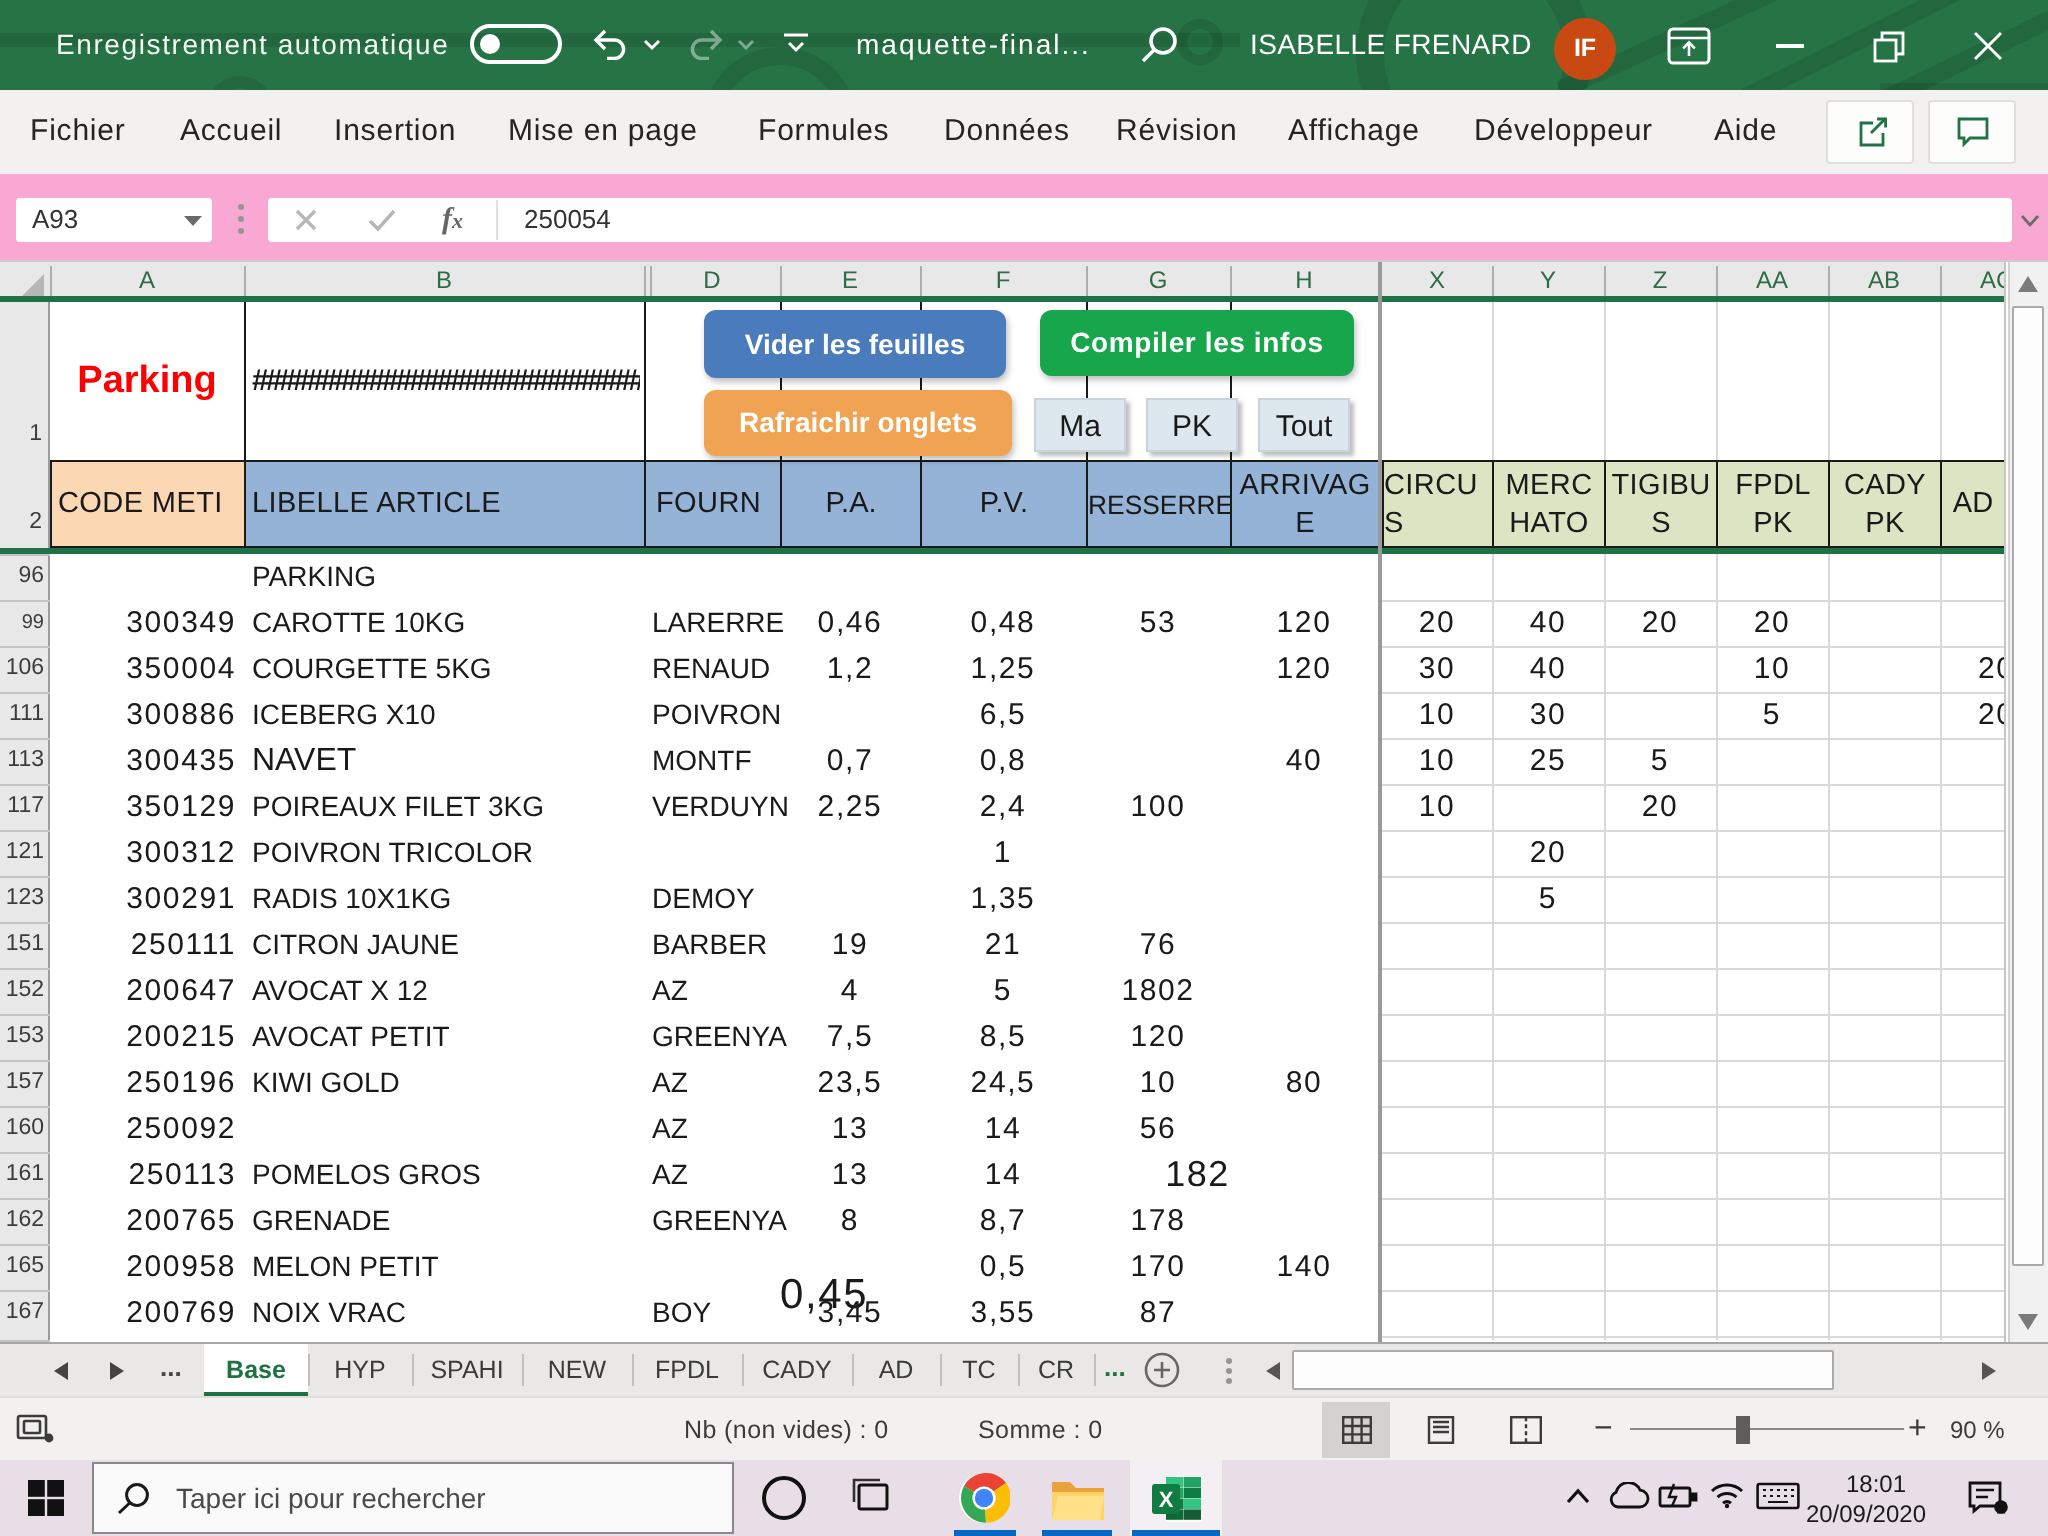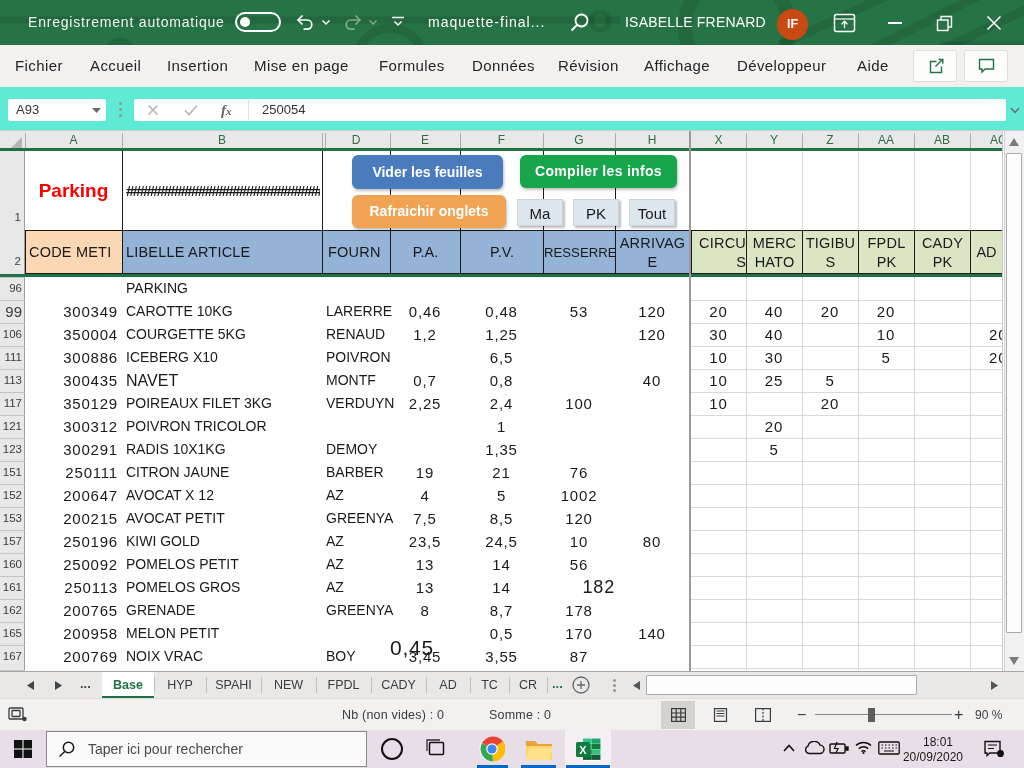--- a/index.html
+++ b/index.html
@@ -75,21 +75,21 @@
 <svg class="a" style="left:927px;top:13px" width="18" height="17" viewBox="0 0 18 17" fill="none" stroke="#217346" stroke-width="1.4">
       <path d="M9.5 3.5 H3.5 V14.5 H14.5 V8.5"></path>
       <path d="M8.5 8.5 L15.5 1.5"></path>
       <path d="M11.5 1.5 H15.8 V5.8"></path>
     </svg>
 <div class="a" style="left:964px;top:5px;width:44px;height:32px;background:#FDFDFC;border:1px solid #E1DFDD;border-radius:2px"></div>
 <svg class="a" style="left:978px;top:13px" width="17" height="16" viewBox="0 0 17 16" fill="none" stroke="#217346" stroke-width="1.4">
       <path d="M1.5 1.5 H15.5 V11 H7 L4 14 V11 H1.5 Z"></path>
     </svg>
 </div>
-<div class="a" style="left:0;top:87px;width:1024px;height:44px;background:#5eead4;border-bottom:1px solid #CECCCA">
+<div class="a" style="left:0;top:87px;width:1024px;height:44px;background:#f9a8d4;border-bottom:1px solid #CECCCA">
 <div class="a" style="left:8px;top:12px;width:98px;height:22px;background:#fff;border-radius:2px"></div>
 <div class="a" style="left:16px;top:12px;height:22px;line-height:22px;font-size:13px;color:#333">A93</div>
 <svg class="a" style="left:92px;top:21px" width="9" height="6" viewBox="0 0 9 6">
       <path d="M0 0 L4.5 5 L9 0" fill="#6a6a6a"></path>
     </svg>
 <div class="a" style="left:119px;top:15px;width:3px;height:3px;border-radius:50%;background:#979593;box-shadow:0 6px 0 #979593,0 12px 0 #979593"></div>
 <div class="a" style="left:134px;top:12px;width:872px;height:22px;background:#fff;border-radius:2px"></div>
 <svg class="a" style="left:147px;top:17px" width="12" height="12" viewBox="0 0 12 12" stroke="#B8B6B4" stroke-width="1.6">
       <path d="M1.5 1.5 L10.5 10.5 M10.5 1.5 L1.5 10.5"></path>
     </svg>
@@ -132,21 +132,21 @@
 <div class="a" style="left:858px;top:2px;width:1px;height:16px;background:#ADADAD"></div>
 <div class="a" style="left:914px;top:2px;width:1px;height:16px;background:#ADADAD"></div>
 <div class="a" style="left:970px;top:2px;width:1px;height:16px;background:#ADADAD"></div>
 <div class="a" style="left:10px;top:6px;width:0;height:0;border-left:12px solid transparent;border-bottom:12px solid #B8B6B4"></div>
 <div class="a" style="left:0;top:17px;width:1002px;height:3px;background:#1F7245"></div>
 <div class="a" style="left:0;top:20px;width:25px;height:521px;background:#E9E8E8;border-right:1px solid #9F9D9B"></div>
 <div class="a rt" style="left:0;top:80px;width:21px;height:18px;font-size:11.5px;color:#3C3C3C">1</div>
 <div class="a rt" style="left:0;top:124px;width:21px;height:18px;font-size:11.5px;color:#3C3C3C">2</div>
 <div class="a rt" style="left:0;top:146px;width:22px;height:23px;line-height:23px;font-size:11.5px;color:#3C3C3C">96</div>
 <div class="a" style="left:0;top:146px;width:25px;height:1px;background:#C6C4C2"></div>
-<div class="a rt" style="left:0;top:169px;width:22px;height:23px;line-height:23px;font-size:15px;color:#3C3C3C">99</div>
+<div class="a rt" style="left:0;top:169px;width:22px;height:23px;line-height:23px;font-size:10px;color:#3C3C3C">99</div>
 <div class="a" style="left:0;top:169px;width:25px;height:1px;background:#C6C4C2"></div>
 <div class="a rt" style="left:0;top:192px;width:22px;height:23px;line-height:23px;font-size:11.5px;color:#3C3C3C">106</div>
 <div class="a" style="left:0;top:192px;width:25px;height:1px;background:#C6C4C2"></div>
 <div class="a rt" style="left:0;top:215px;width:22px;height:23px;line-height:23px;font-size:11.5px;color:#3C3C3C">111</div>
 <div class="a" style="left:0;top:215px;width:25px;height:1px;background:#C6C4C2"></div>
 <div class="a rt" style="left:0;top:238px;width:22px;height:23px;line-height:23px;font-size:11.5px;color:#3C3C3C">113</div>
 <div class="a" style="left:0;top:238px;width:25px;height:1px;background:#C6C4C2"></div>
 <div class="a rt" style="left:0;top:261px;width:22px;height:23px;line-height:23px;font-size:11.5px;color:#3C3C3C">117</div>
 <div class="a" style="left:0;top:261px;width:25px;height:1px;background:#C6C4C2"></div>
 <div class="a rt" style="left:0;top:284px;width:22px;height:23px;line-height:23px;font-size:11.5px;color:#3C3C3C">121</div>
@@ -208,21 +208,21 @@
 <div class="a" style="left:25px;top:99px;width:977px;height:1px;background:#1a1a1a"></div>
 <div class="a ct" style="left:25px;top:47px;width:97px;height:26px;line-height:26px;font-size:19px;font-weight:bold;color:#FF0000">Parking</div>
 <div class="a" style="left:126px;top:49px;width:194px;height:22px;line-height:22px;font-size:15px;font-weight:bold;letter-spacing:-1.5px;overflow:hidden;white-space:nowrap">########################################</div>
 <div class="a" style="left:25px;top:100px;width:97px;height:43px;background:#FBD7B4;border-left:1px solid #1a1a1a;line-height:43px;font-size:14.5px;letter-spacing:0.2px;padding-left:3px;white-space:nowrap;overflow:hidden;">CODE METI</div>
 <div class="a" style="left:122px;top:100px;width:200px;height:43px;background:#95B3D7;border-left:1px solid #1a1a1a;line-height:43px;font-size:14.5px;letter-spacing:0.2px;padding-left:3px;white-space:nowrap;overflow:hidden;">LIBELLE ARTICLE</div>
 <div class="a" style="left:322px;top:100px;width:68px;height:43px;background:#95B3D7;border-left:1px solid #1a1a1a;line-height:43px;font-size:14.5px;letter-spacing:0.2px;padding-left:5px;white-space:nowrap;overflow:hidden;">FOURN</div>
 <div class="a" style="left:390px;top:100px;width:70px;height:43px;background:#95B3D7;border-left:1px solid #1a1a1a;line-height:43px;font-size:14.5px;text-align:center;">P.A.</div>
 <div class="a" style="left:460px;top:100px;width:83px;height:43px;background:#95B3D7;border-left:1px solid #1a1a1a;line-height:43px;font-size:14.5px;text-align:center;">P.V.</div>
 <div class="a" style="left:543px;top:100px;width:72px;height:43px;background:#95B3D7;border-left:1px solid #1a1a1a;line-height:43px;font-size:13.2px;text-align:center;">RESSERRE</div>
 <div class="a" style="left:615px;top:100px;width:74px;height:43px;background:#95B3D7;border-left:1px solid #1a1a1a;display:flex;flex-direction:column;justify-content:center;text-align:center;font-size:14.5px;line-height:19px;letter-spacing:0.2px;">ARRIVAG<br>E</div>
-<div class="a" style="left:691px;top:100px;width:55px;height:43px;background:#DCE5C3;border-left:1px solid #1a1a1a;display:flex;flex-direction:column;justify-content:center;text-align:right;font-size:14.5px;line-height:19px;letter-spacing:0.2px;">CIRCU<br>S</div>
+<div class="a" style="left:691px;top:100px;width:55px;height:43px;background:#DCE5C3;border-left:1px solid #1a1a1a;display:flex;flex-direction:column;justify-content:center;text-align:left;font-size:14.5px;line-height:19px;letter-spacing:0.2px;">CIRCU<br>S</div>
 <div class="a" style="left:746px;top:100px;width:56px;height:43px;background:#DCE5C3;border-left:1px solid #1a1a1a;display:flex;flex-direction:column;justify-content:center;text-align:center;font-size:14.5px;line-height:19px;letter-spacing:0.2px;">MERC<br>HATO</div>
 <div class="a" style="left:802px;top:100px;width:56px;height:43px;background:#DCE5C3;border-left:1px solid #1a1a1a;display:flex;flex-direction:column;justify-content:center;text-align:center;font-size:14.5px;line-height:19px;letter-spacing:0.2px;">TIGIBU<br>S</div>
 <div class="a" style="left:858px;top:100px;width:56px;height:43px;background:#DCE5C3;border-left:1px solid #1a1a1a;display:flex;flex-direction:column;justify-content:center;text-align:center;font-size:14.5px;line-height:19px;letter-spacing:0.2px;">FPDL<br>PK</div>
 <div class="a" style="left:914px;top:100px;width:56px;height:43px;background:#DCE5C3;border-left:1px solid #1a1a1a;display:flex;flex-direction:column;justify-content:center;text-align:center;font-size:14.5px;line-height:19px;letter-spacing:0.2px;">CADY<br>PK</div>
 <div class="a" style="left:970px;top:100px;width:32px;height:43px;background:#DCE5C3;border-left:1px solid #1a1a1a;line-height:43px;font-size:14.5px;text-align:center;">AD</div>
 <div class="a" style="left:25px;top:142px;width:977px;height:1px;background:#1a1a1a"></div>
 <div class="a" style="left:0;top:143px;width:1002px;height:3px;background:#1F7245"></div>
 <div class="a ct" style="left:352px;top:24px;width:151px;height:34px;line-height:34px;background:#4A7BBC;border-radius:6px;color:#fff;font-weight:bold;font-size:14px;box-shadow:1px 2px 3px rgba(0,0,0,0.25)">Vider les feuilles</div>
 <div class="a ct" style="left:520px;top:24px;width:157px;height:33px;line-height:33px;background:#17A64C;border-radius:6px;color:#fff;font-weight:bold;font-size:14px;letter-spacing:0.3px;box-shadow:1px 2px 3px rgba(0,0,0,0.25)">Compiler les infos</div>
 <div class="a ct" style="left:352px;top:64px;width:154px;height:33px;line-height:33px;background:#F0A353;border-radius:6px;color:#fff;font-weight:bold;font-size:14px;box-shadow:1px 2px 3px rgba(0,0,0,0.25)">Rafraichir onglets</div>
@@ -290,36 +290,35 @@
 <div class="a" style="left:126px;top:330px;width:196px;height:23px;line-height:23px;font-size:14px;text-align:left;overflow:hidden;white-space:nowrap;">CITRON JAUNE</div>
 <div class="a" style="left:326px;top:330px;width:80px;height:23px;line-height:23px;font-size:14px;text-align:left;overflow:hidden;white-space:nowrap;">BARBER</div>
 <div class="a" style="left:390px;top:330px;width:70px;height:23px;line-height:23px;font-size:15px;letter-spacing:0.8px;text-align:center;">19</div>
 <div class="a" style="left:460px;top:330px;width:83px;height:23px;line-height:23px;font-size:15px;letter-spacing:0.8px;text-align:center;">21</div>
 <div class="a" style="left:543px;top:330px;width:72px;height:23px;line-height:23px;font-size:15px;letter-spacing:0.8px;text-align:center;">76</div>
 <div class="a" style="left:25px;top:353px;width:93px;height:23px;line-height:23px;font-size:15px;letter-spacing:0.8px;text-align:right;">200647</div>
 <div class="a" style="left:126px;top:353px;width:196px;height:23px;line-height:23px;font-size:14px;text-align:left;overflow:hidden;white-space:nowrap;">AVOCAT X 12</div>
 <div class="a" style="left:326px;top:353px;width:80px;height:23px;line-height:23px;font-size:14px;text-align:left;overflow:hidden;white-space:nowrap;">AZ</div>
 <div class="a" style="left:390px;top:353px;width:70px;height:23px;line-height:23px;font-size:15px;letter-spacing:0.8px;text-align:center;">4</div>
 <div class="a" style="left:460px;top:353px;width:83px;height:23px;line-height:23px;font-size:15px;letter-spacing:0.8px;text-align:center;">5</div>
-<div class="a" style="left:543px;top:353px;width:72px;height:23px;line-height:23px;font-size:15px;letter-spacing:0.8px;text-align:center;">1002</div>
+<div class="a" style="left:543px;top:353px;width:72px;height:23px;line-height:23px;font-size:15px;letter-spacing:0.8px;text-align:center;">1802</div>
 <div class="a" style="left:25px;top:376px;width:93px;height:23px;line-height:23px;font-size:15px;letter-spacing:0.8px;text-align:right;">200215</div>
 <div class="a" style="left:126px;top:376px;width:196px;height:23px;line-height:23px;font-size:14px;text-align:left;overflow:hidden;white-space:nowrap;">AVOCAT PETIT</div>
 <div class="a" style="left:326px;top:376px;width:80px;height:23px;line-height:23px;font-size:14px;text-align:left;overflow:hidden;white-space:nowrap;">GREENYA</div>
 <div class="a" style="left:390px;top:376px;width:70px;height:23px;line-height:23px;font-size:15px;letter-spacing:0.8px;text-align:center;">7,5</div>
 <div class="a" style="left:460px;top:376px;width:83px;height:23px;line-height:23px;font-size:15px;letter-spacing:0.8px;text-align:center;">8,5</div>
 <div class="a" style="left:543px;top:376px;width:72px;height:23px;line-height:23px;font-size:15px;letter-spacing:0.8px;text-align:center;">120</div>
 <div class="a" style="left:25px;top:399px;width:93px;height:23px;line-height:23px;font-size:15px;letter-spacing:0.8px;text-align:right;">250196</div>
 <div class="a" style="left:126px;top:399px;width:196px;height:23px;line-height:23px;font-size:14px;text-align:left;overflow:hidden;white-space:nowrap;">KIWI GOLD</div>
 <div class="a" style="left:326px;top:399px;width:80px;height:23px;line-height:23px;font-size:14px;text-align:left;overflow:hidden;white-space:nowrap;">AZ</div>
 <div class="a" style="left:390px;top:399px;width:70px;height:23px;line-height:23px;font-size:15px;letter-spacing:0.8px;text-align:center;">23,5</div>
 <div class="a" style="left:460px;top:399px;width:83px;height:23px;line-height:23px;font-size:15px;letter-spacing:0.8px;text-align:center;">24,5</div>
 <div class="a" style="left:543px;top:399px;width:72px;height:23px;line-height:23px;font-size:15px;letter-spacing:0.8px;text-align:center;">10</div>
 <div class="a" style="left:615px;top:399px;width:74px;height:23px;line-height:23px;font-size:15px;letter-spacing:0.8px;text-align:center;">80</div>
 <div class="a" style="left:25px;top:422px;width:93px;height:23px;line-height:23px;font-size:15px;letter-spacing:0.8px;text-align:right;">250092</div>
-<div class="a" style="left:126px;top:422px;width:196px;height:23px;line-height:23px;font-size:14px;text-align:left;overflow:hidden;white-space:nowrap;">POMELOS PETIT</div>
 <div class="a" style="left:326px;top:422px;width:80px;height:23px;line-height:23px;font-size:14px;text-align:left;overflow:hidden;white-space:nowrap;">AZ</div>
 <div class="a" style="left:390px;top:422px;width:70px;height:23px;line-height:23px;font-size:15px;letter-spacing:0.8px;text-align:center;">13</div>
 <div class="a" style="left:460px;top:422px;width:83px;height:23px;line-height:23px;font-size:15px;letter-spacing:0.8px;text-align:center;">14</div>
 <div class="a" style="left:543px;top:422px;width:72px;height:23px;line-height:23px;font-size:15px;letter-spacing:0.8px;text-align:center;">56</div>
 <div class="a" style="left:25px;top:445px;width:93px;height:23px;line-height:23px;font-size:15px;letter-spacing:0.8px;text-align:right;">250113</div>
 <div class="a" style="left:126px;top:445px;width:196px;height:23px;line-height:23px;font-size:14px;text-align:left;overflow:hidden;white-space:nowrap;">POMELOS GROS</div>
 <div class="a" style="left:326px;top:445px;width:80px;height:23px;line-height:23px;font-size:14px;text-align:left;overflow:hidden;white-space:nowrap;">AZ</div>
 <div class="a" style="left:390px;top:445px;width:70px;height:23px;line-height:23px;font-size:15px;letter-spacing:0.8px;text-align:center;">13</div>
 <div class="a" style="left:460px;top:445px;width:83px;height:23px;line-height:23px;font-size:15px;letter-spacing:0.8px;text-align:center;">14</div>
 <div class="a" style="left:543px;top:445px;width:72px;height:23px;line-height:23px;font-size:18px;letter-spacing:0.8px;text-align:right;">182</div>

